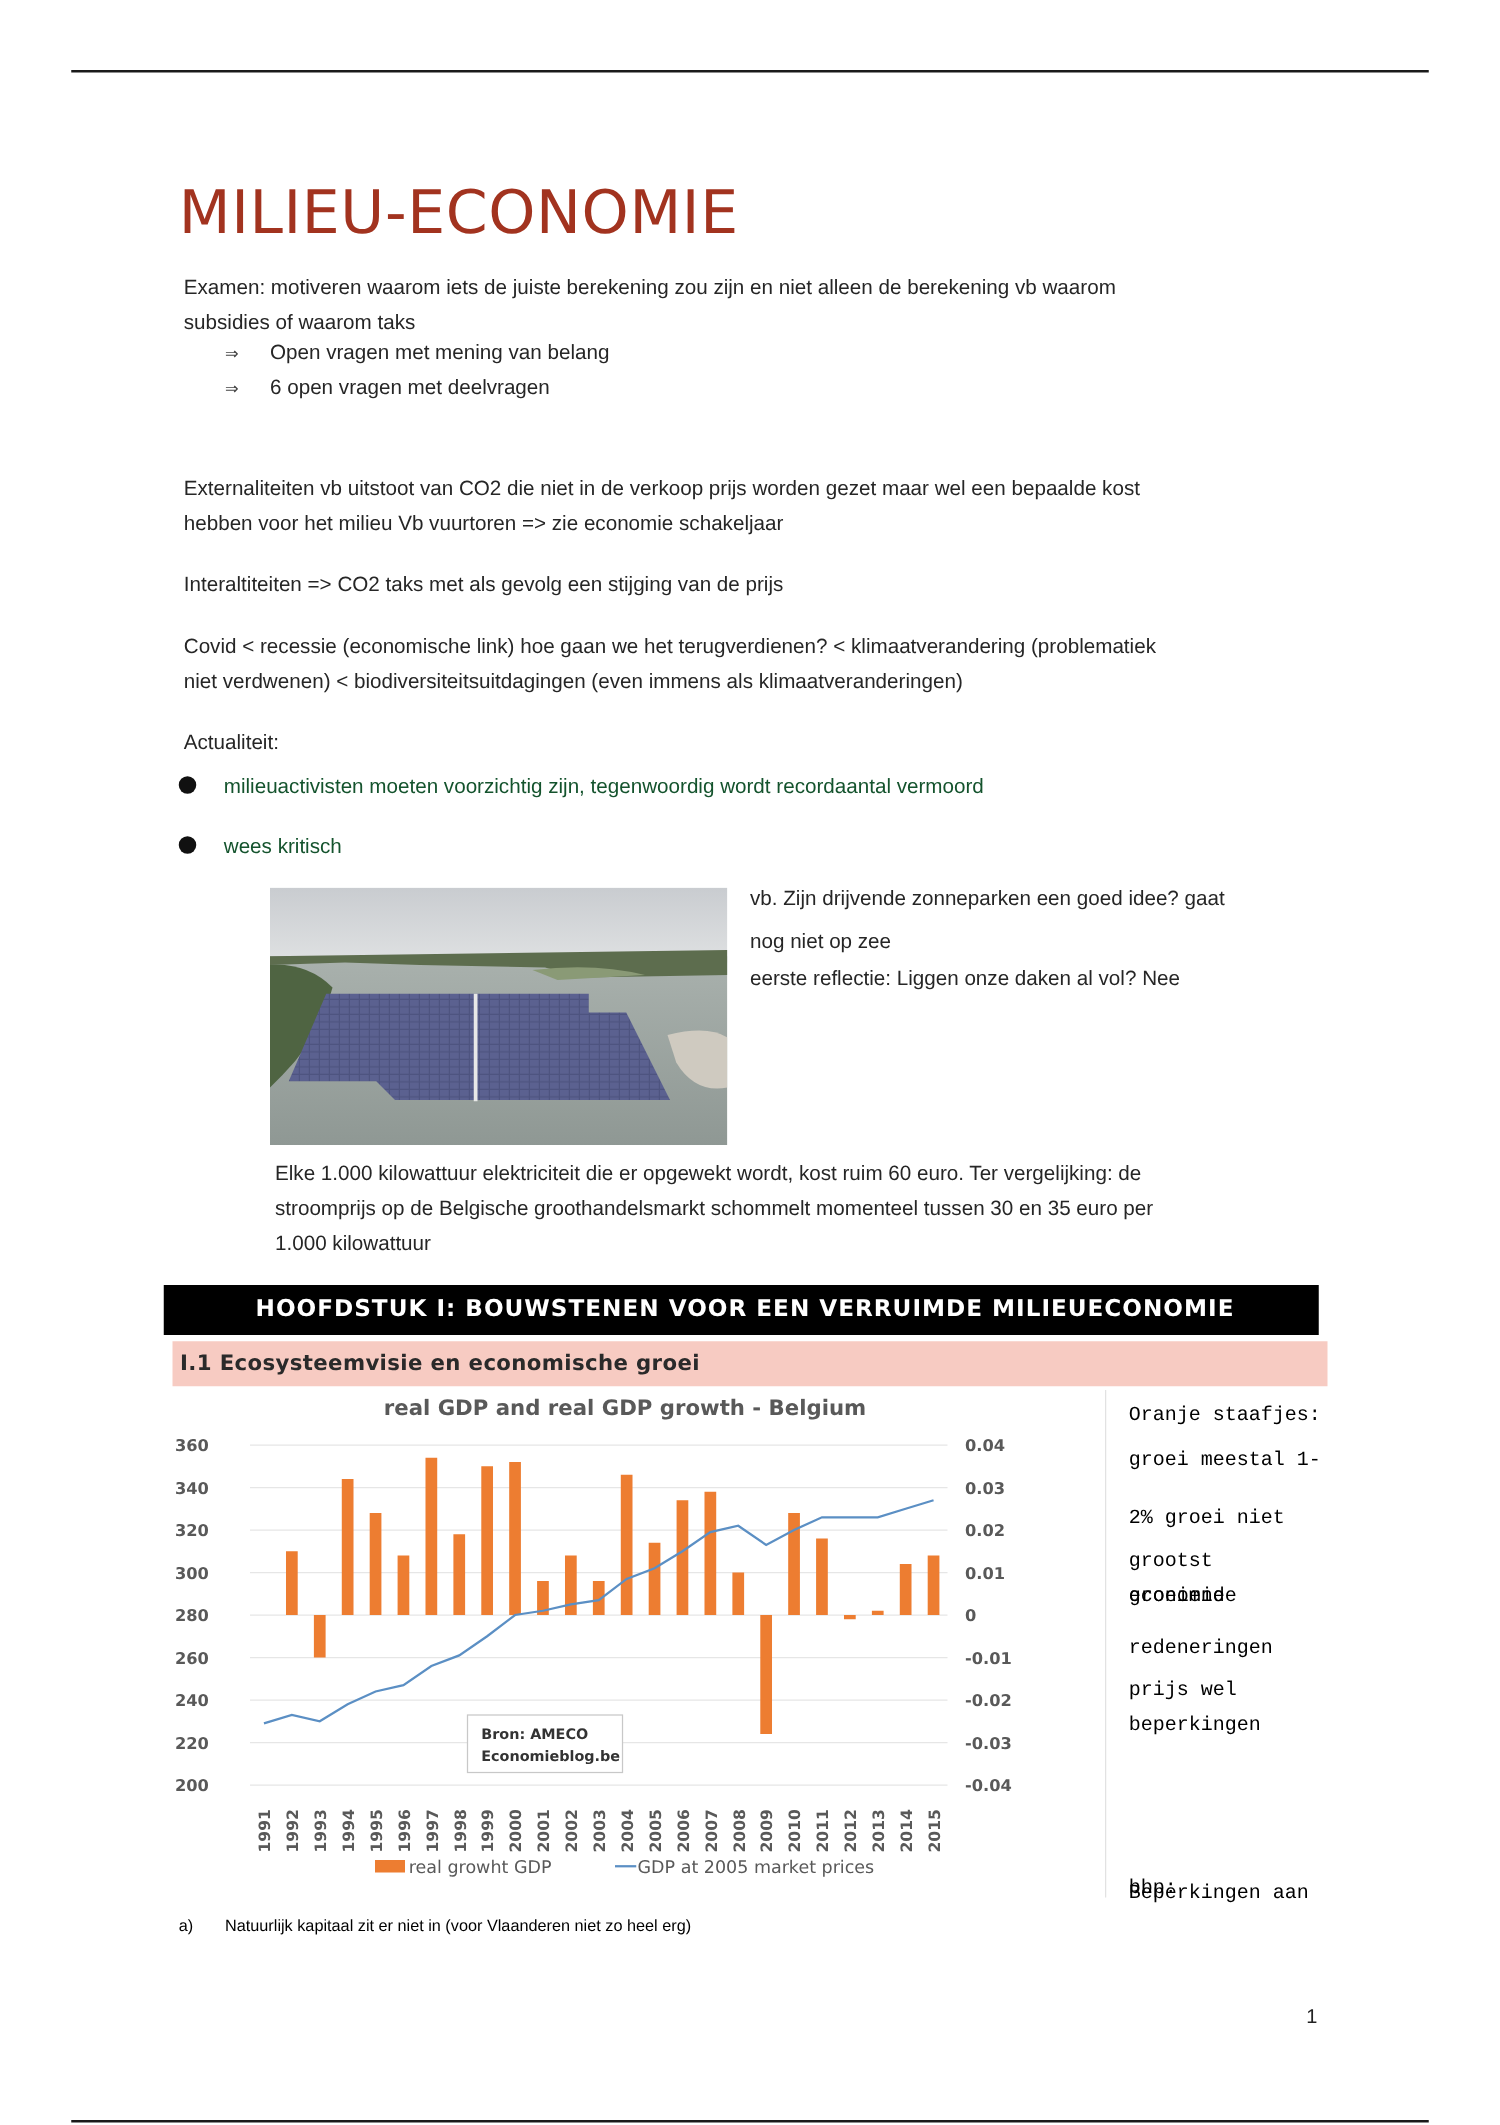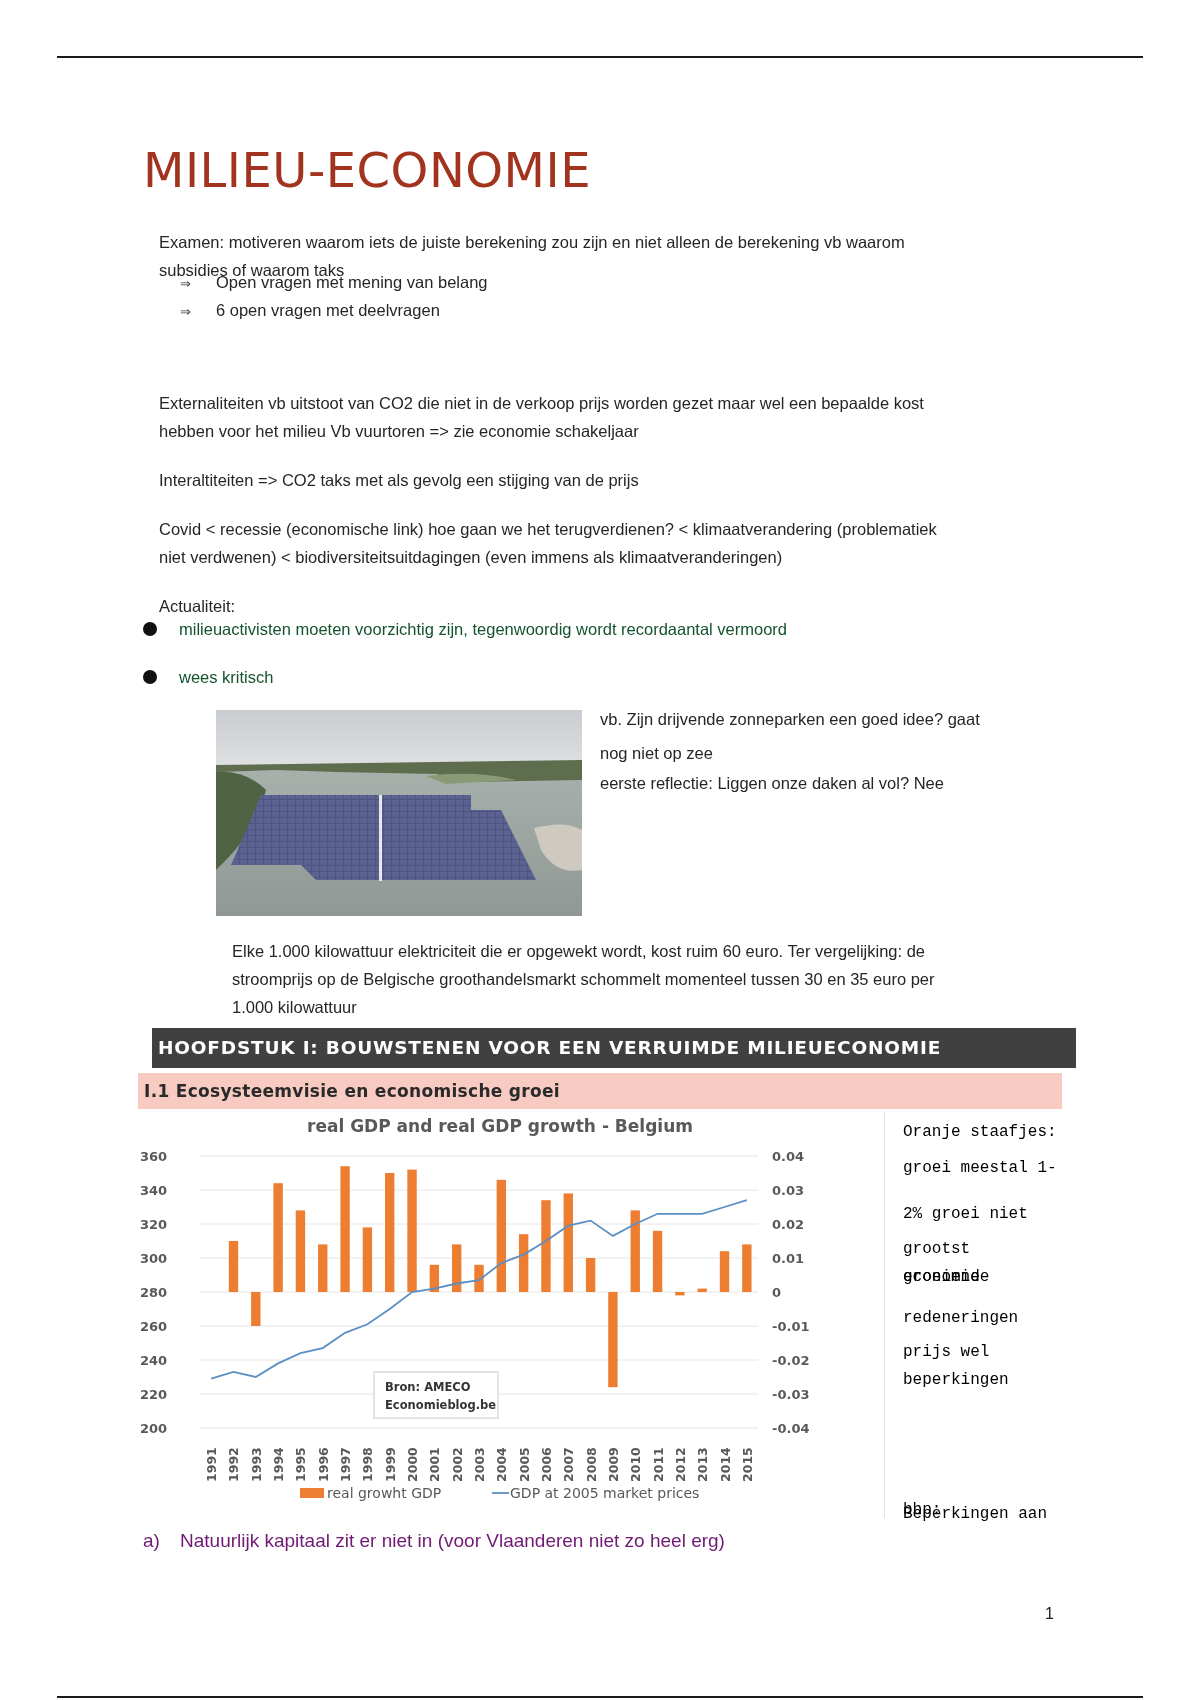--- a/index.html
+++ b/index.html
@@ -3,41 +3,41 @@
 <meta charset="utf-8">
 <style>
   html, body { margin:0; padding:0; background:#ffffff; }
   body { width:1200px; height:1700px; position:relative; overflow:hidden;
          font-family:"Liberation Sans", sans-serif; color:#222; }
   .rule { position:absolute; left:57px; width:1086px; height:2px; background:#1a1a1a; }
   .rule.top { top:56px; }
   .rule.bottom { top:1696px; }
   .title { position:absolute; left:143px; top:142px; font-family:"DejaVu Sans", sans-serif;
            font-size:48px; color:#a2331f; letter-spacing:0.5px; font-weight:normal; margin:0; }
-  .p { position:absolute; left:143px; font-size:16.5px; line-height:28px; color:#262626; margin:16px; }
+  .p { position:absolute; left:143px; font-size:16.5px; line-height:28px; color:#262626; margin:4px; }
   .arrow-item { position:absolute; left:180px; font-size:16.5px; line-height:28px; color:#262626; }
   .arrow-item .sym { display:inline-block; width:36px; font-size:13px; color:#444; }
   .bullet-item { position:absolute; left:143px; font-size:16.5px; line-height:28px; color:#14532d; }
   .bullet-item .dot { display:inline-block; width:14px; height:14px; border-radius:50%; background:#111;
                        margin-right:22px; vertical-align:-1px; }
   .photo { position:absolute; left:216px; top:710px; width:366px; height:206px; overflow:hidden; }
   .side-text { position:absolute; left:600px; font-size:16.5px; color:#262626; }
-  .h1bar { position:absolute; left:152px; top:1028px; width:924px; height:40px; background:#404040;
+  .h1bar { position:absolute; left:131px; top:1028px; width:924px; height:40px; background:#000000;
            color:#fff; font-family:"DejaVu Sans", sans-serif; font-weight:bold; font-size:18.5px;
-           line-height:40px; padding-left:6px; box-sizing:border-box; letter-spacing:0.8px; }
+           line-height:40px; padding-left:6px; box-sizing:border-box; letter-spacing:0.8px;text-align:center; }
   .h2bar { position:absolute; left:138px; top:1073px; width:924px; height:36px; background:#f7cbc2;
            color:#2a2a2a; font-family:"DejaVu Sans", sans-serif; font-weight:bold; font-size:17px;
            line-height:36px; padding-left:6px; box-sizing:border-box; letter-spacing:0.3px; }
   .chart-wrap { position:absolute; left:138px; top:1110px; width:745px; height:410px; }
   .side-col { position:absolute; left:884px; top:1112px; width:178px; height:406px;
               border-left:1px solid #e2e2e2; }
   .side-col div { position:absolute; left:18px; font-family:Liberation Mono, monospace;
                   font-size:16px; color:#000000; line-height:28px; }
   .page-num { position:absolute; left:1045px; top:1605px; font-size:16px; color:#222; }
-  .list-a { position:absolute; left:143px; top:1527px; font-size:19px; line-height:28px; color:#701a75; }
+  .list-a { position:absolute; left:143px; top:1527px; font-size:13px; line-height:28px; color:#000000; }
   .list-a .lbl { display:inline-block; width:37px; }
   svg text { font-family:"DejaVu Sans", sans-serif; }
 </style>
 </head>
 <body>
 
 <div class="rule top"></div>
 
 <h1 class="title">MILIEU-ECONOMIE</h1>
 

